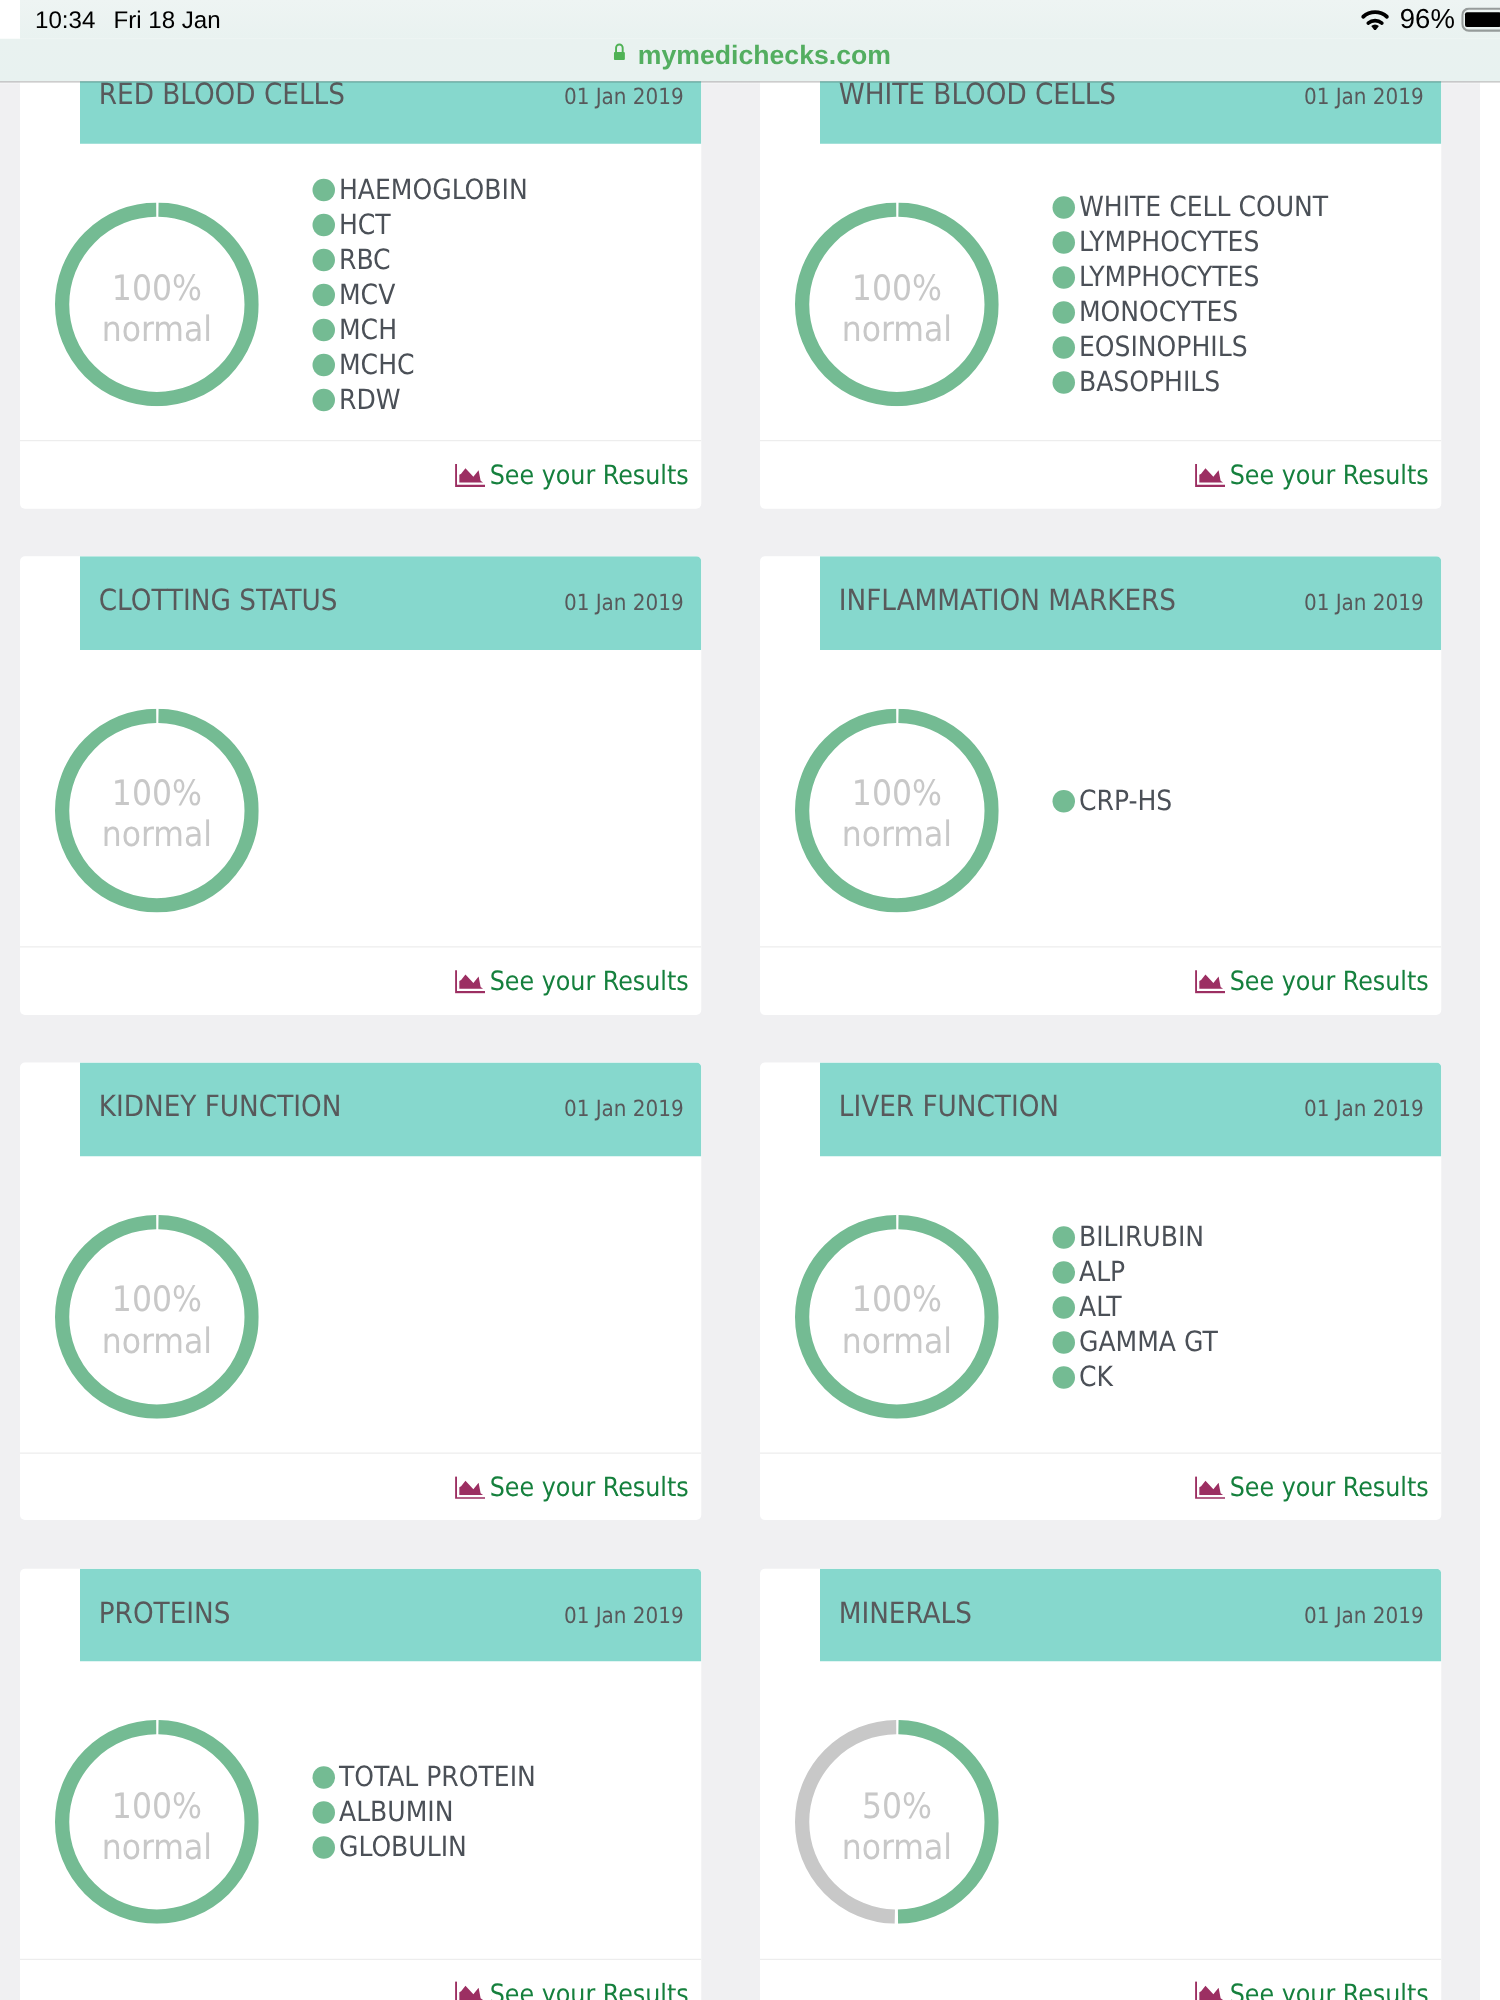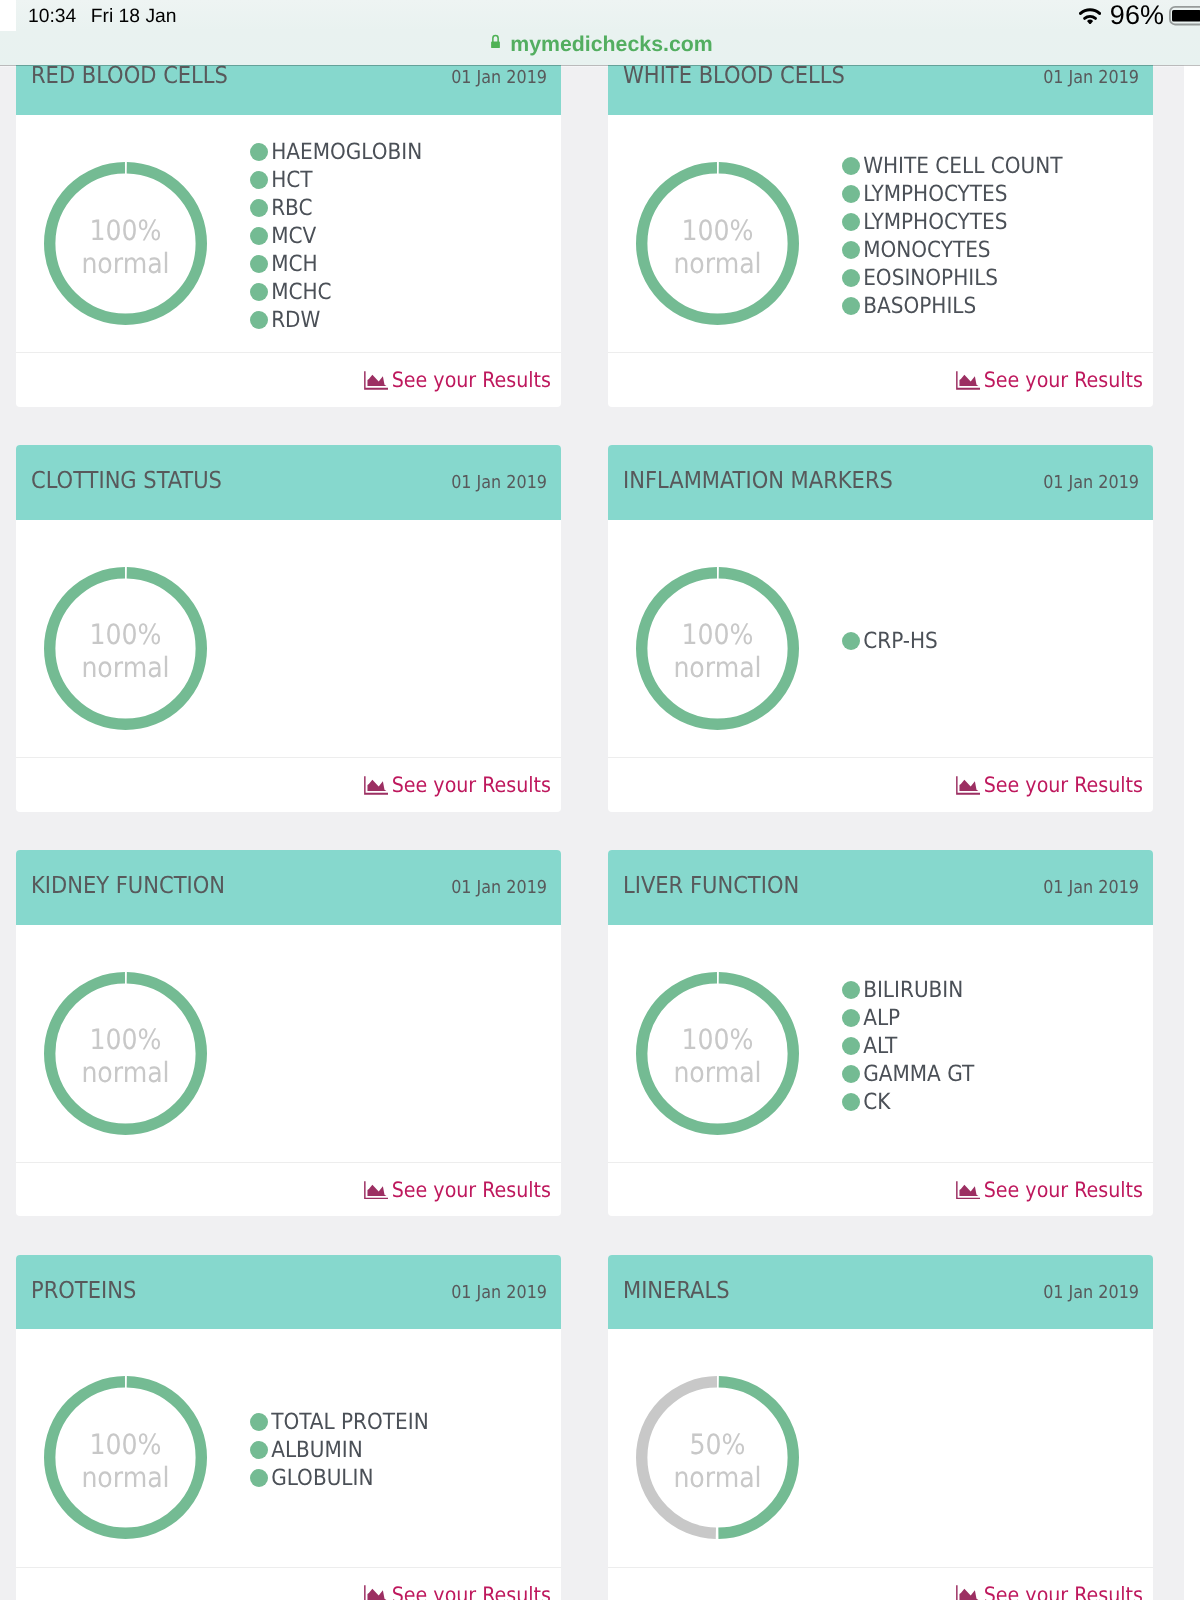--- a/index.html
+++ b/index.html
@@ -12,21 +12,21 @@
     position: absolute; left: 16px; top: 0; width: 1200px; height: 31px;
     background: linear-gradient(to bottom, #eef4f3, #e9f2f0);
     display: flex; align-items: center;
   }
   .sb-left { position: absolute; left: 12px; top: 5.5px; display: flex; align-items: baseline; gap: 14.5px;
              font-family: "Liberation Sans", sans-serif;
              font-size: 19.3px; color: #000; }
   .sb-right { position: absolute; right: 6px; top: 4.2px; display: flex; align-items: flex-start; }
   .sb-right .wifi { margin-top: 3.4px; margin-right: 8.8px; }
   .sb-right .battery { margin-top: 2.2px; margin-left: 5px; }
-  .sb-pct { font-size: 27px; color: #000; font-family: "Liberation Sans", sans-serif; line-height: 20px; margin-top: 1px; }
+  .sb-pct { font-size: 22px; color: #000; font-family: "Liberation Sans", sans-serif; line-height: 20px; margin-top: 1px; }
 
   
   .urlbar {
     position: absolute; left: 0; top: 31px; width: 1200px; height: 34px;
     background: linear-gradient(to bottom, #e9f2f0, #e8f2f0);
     display: flex; align-items: center; justify-content: center;
   }
   .url-inner { display: flex; align-items: flex-start; gap: 10px; position: relative; top: -4.5px; left: 2px; }
   .url-inner .lock { margin-top: 1px; }
   .url-text { font-size: 21.3px; color: #53ae60; font-family: "Liberation Sans", sans-serif;
@@ -39,38 +39,38 @@
   }
   .chrome-line { position:absolute; left:0; top:65px; width:1200px; height:1px; background:rgba(0,0,0,0.25); z-index:6; }
   .chrome-glow { position:absolute; left:0; top:0; width:1184px; height:2px; z-index:0;
                  background: linear-gradient(to bottom, #fafafb, #f4f4f6); }
 
   .grid { position: absolute; left: 16px; top: -24.5px; width: 1137px; }
   .row { display: flex; gap: 47px; margin-bottom: 38.5px; }
 
   .card { width: 545px; background: #fff; border-radius: 4px; overflow: hidden; }
   .card-head { height: 74.5px; background: #86d8cd; display: flex; align-items: baseline;
-               justify-content: space-between; padding: 34.9px 14px 0 15px; }
+               justify-content: space-between; padding: 34.9px 14px 0 15px; margin-left: 48px; }
   .card-title { font-size: 23.4px; color: #58595b; line-height: 0; }
   .card-date { font-size: 17.8px; color: #58595b; line-height: 0; }
   .card-body { height: 237.2px; position: relative; }
   .donut { position: absolute; left: 28px; top: 47px; width: 163px; height: 163px; }
   .donut svg { display:block; }
   .donut-label { position: absolute; left: 0; top: 0; width: 163px; height: 163px;
                  display: flex; flex-direction: column; align-items: center; justify-content: center;
                  color: #c8c8c8; font-size: 28px; line-height: 33px; padding-top: 6px; }
   .legend { position: absolute; left: 234px; top: 50%; transform: translateY(-50%); margin-top: 2.5px; }
   .legend-item { display: flex; align-items: center; height: 28px; }
   .dot { width: 18px; height: 18px; border-radius: 50%; background: #74bb93; flex: 0 0 18px; }
   .dot.grey { background: #c8c8c8; }
   .leg-label { margin-left: 3.2px; font-size: 22.3px; color: #4b5057; }
   .card-foot { height: 54.6px; border-top: 1px solid #ededed; display: flex; align-items: center;
                justify-content: flex-end; padding-right: 10px; }
   .foot-icon svg { display: block; position: relative; top: 0.5px; }
-  .foot-link { display: flex; align-items: center; gap: 3.4px; font-size: 21.2px; color: #be185d;
+  .foot-link { display: flex; align-items: center; gap: 3.4px; font-size: 21.2px; color: #15803d;
                text-decoration: none; }
   .foot-icon { color: #9c2f62; display: flex; align-items: center; }
 
   
   .wifi { width: 22.1px; height: 16.9px; position: relative; display: block; }
   .battery { width: 41.1px; height: 19.4px; position: relative; display: block; }
   .lock { width: 9px; height: 14.2px; position: relative; display: block; }
 </style>
 </head>
 <body>

